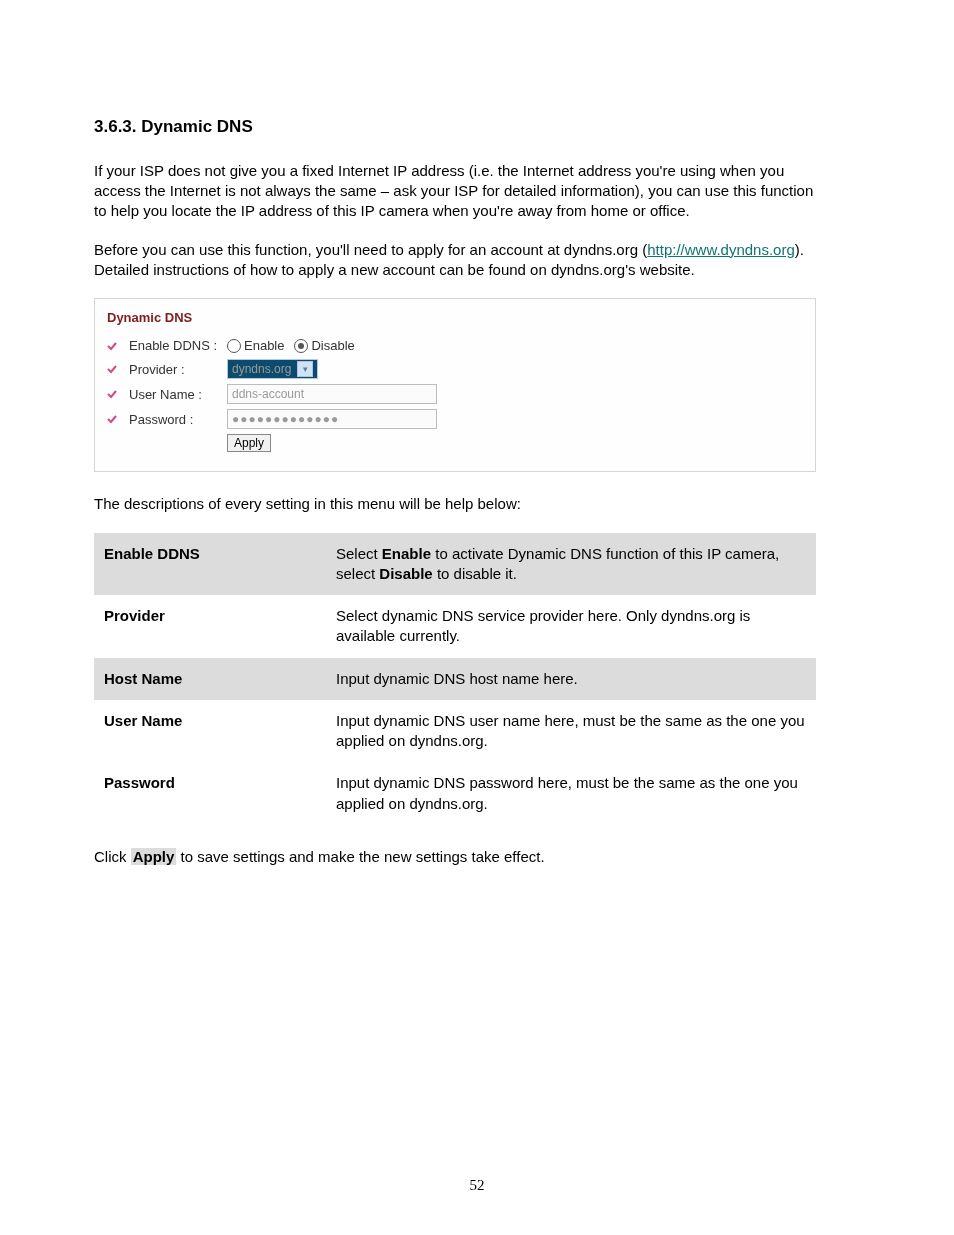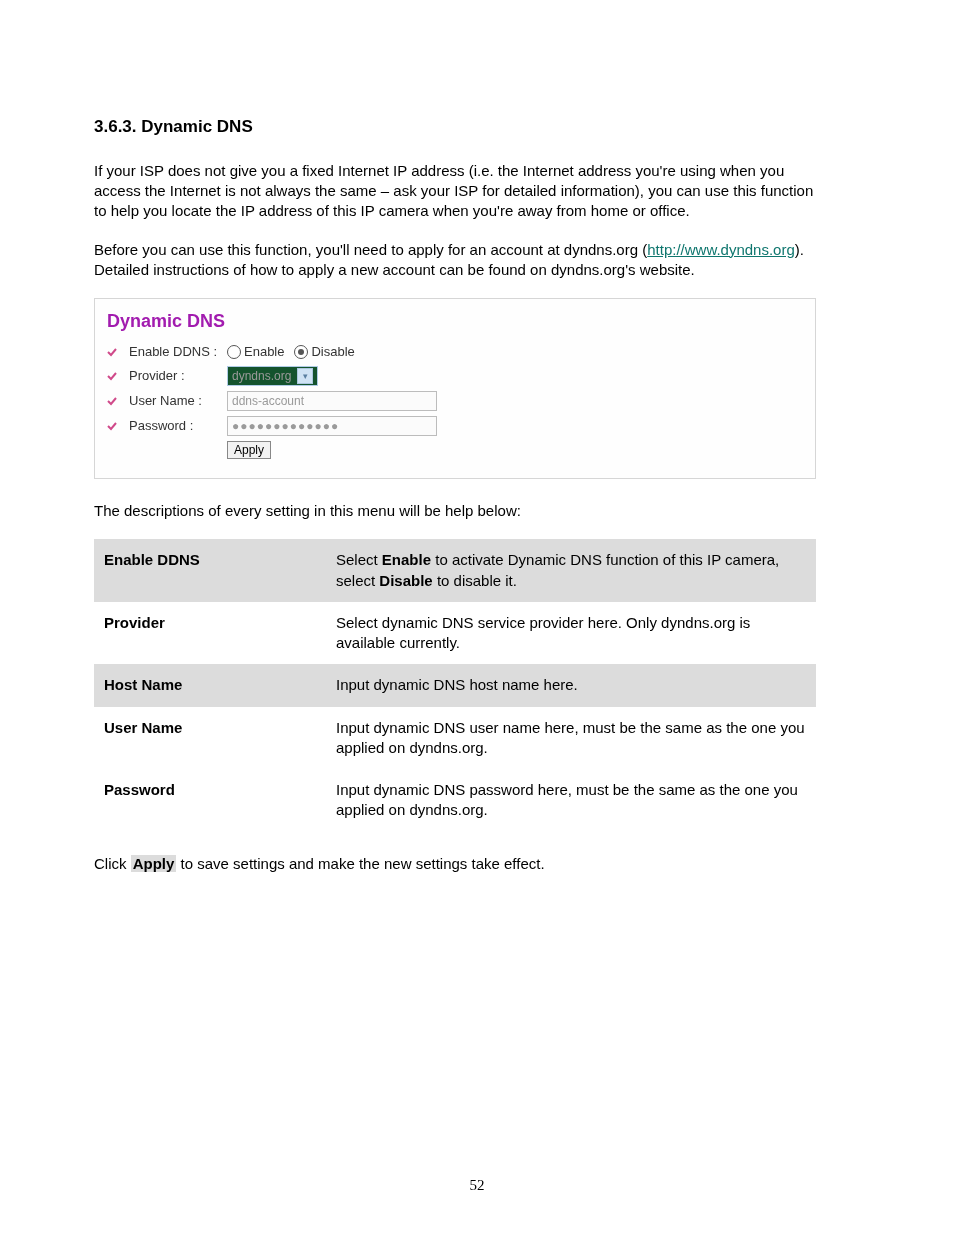--- a/index.html
+++ b/index.html
@@ -27,23 +27,23 @@
   a { color: #0f766e; text-decoration: underline; }
 
   
   .ui-panel {
     border: 1px solid #d6d6d6;
     padding: 10px 12px 14px 12px;
     margin: 18px 0 22px 0;
     background: #fefefe;
   }
   .ui-title {
-    color: #a21caf;
+    color: #7f1d1d;
     font-weight: bold;
-    font-size: 18px;
+    font-size: 13px;
     margin-bottom: 10px;
   }
   .ui-row {
     display: flex;
     align-items: center;
     margin: 5px 0;
     font-size: 13px;
     color: #333;
   }
   .ui-label {
@@ -70,21 +70,21 @@
     display: inline-flex; align-items: center; justify-content: center;
     background: #fff;
   }
   .radio-inner {
     width: 6px; height: 6px; border-radius: 50%; background: #555;
   }
   .ui-select {
     font-size: 12px;
     color: #9a9a9a;
     border: 1px solid #b0cbe6;
-    background: #14532d;
+    background: #0c4a6e;
     padding: 1px 4px;
     display: inline-flex;
     align-items: flex-end;
     gap: 6px;
   }
   .ui-select-arrow {
     width: 14px; height: 14px;
     background: #cfe3f4;
     display: inline-flex; align-items: center; justify-content: center;
     border: 1px solid #aac6de;

